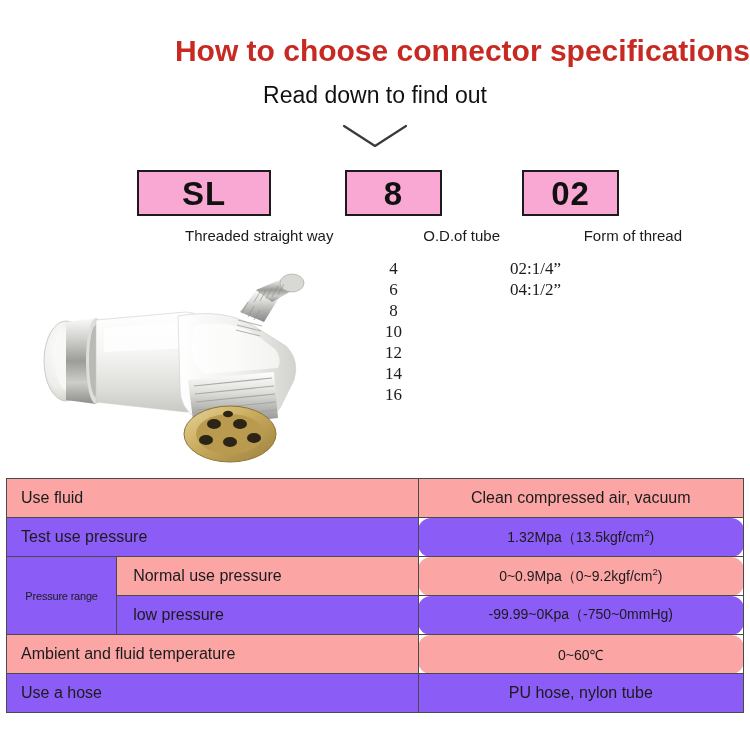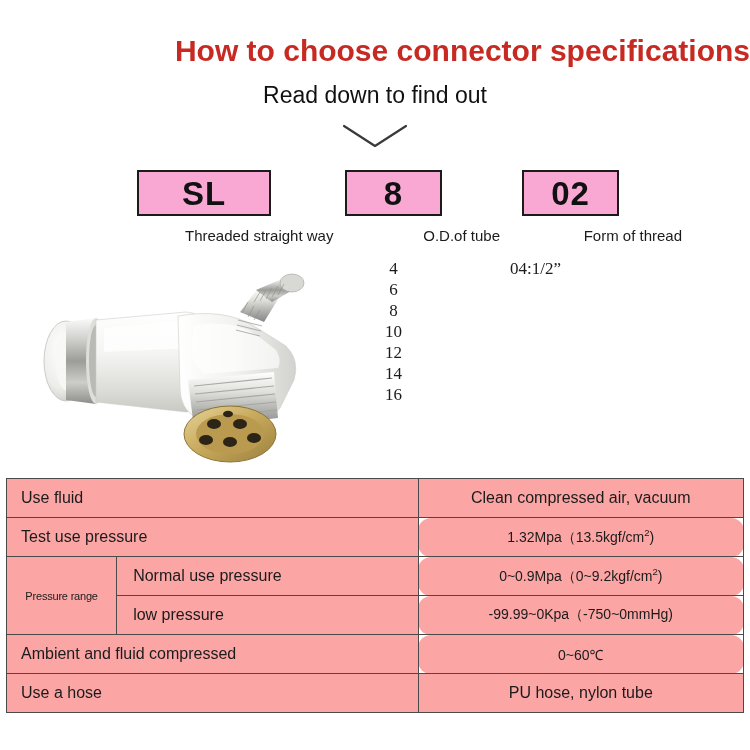--- a/index.html
+++ b/index.html
@@ -112,21 +112,21 @@
     border-collapse: collapse;
     table-layout: fixed;
     font-size: 16px;
     color: #1b1b1b;
   }
   #spec-table td {
     border: 1px solid #4a4a4a;
     padding: 0 0 0 14px;
     height: 38px;
     vertical-align: middle;
-    background: #fca5a5;
+    background: #8b5cf6;
   }
   #spec-table td.beige { background: #fca5a5; }
   #spec-table td.val {
     text-align: center;
     padding: 0 6px;
   }
   #spec-table td.val-small {
     font-size: 14px;
     border-radius: 13px;
   }
@@ -174,20 +174,21 @@
   <div>4</div>
   <div>6</div>
   <div>8</div>
   <div>10</div>
   <div>12</div>
   <div>14</div>
   <div>16</div>
 </div>
 
 <div class="option-list" id="list-thread">
+  <div>02:1/4”</div>
   <div>04:1/2”</div>
 </div>
 
 <div id="product-photo">
   <svg width="306" height="202" viewBox="0 0 306 202">
     <defs>
       <linearGradient id="gWhiteBody" x1="0" y1="0" x2="0" y2="1">
         <stop offset="0%" stop-color="#ffffff"></stop>
         <stop offset="42%" stop-color="#f4f4f2"></stop>
         <stop offset="78%" stop-color="#dcdcd8"></stop>
@@ -300,21 +301,21 @@
     <tr>
       <td class="label-narrow" rowspan="2">Pressure range</td>
       <td class="beige sub-label">Normal use pressure</td>
       <td class="beige val val-small"><span>0~0.9Mpa（0~9.2kgf/cm</span><sup>2</sup><span>)</span></td>
     </tr>
     <tr>
       <td class="sub-label">low pressure</td>
       <td class="val val-small">-99.99~0Kpa（-750~0mmHg)</td>
     </tr>
     <tr>
-      <td class="beige" colspan="2">Ambient and fluid compressed</td>
+      <td class="beige" colspan="2">Ambient and fluid temperature</td>
       <td class="beige val val-small">0~60℃</td>
     </tr>
     <tr>
       <td colspan="2">Use a hose</td>
       <td class="val">PU hose, nylon tube</td>
     </tr>
   </tbody>
 </table>
 
 </body></html>

